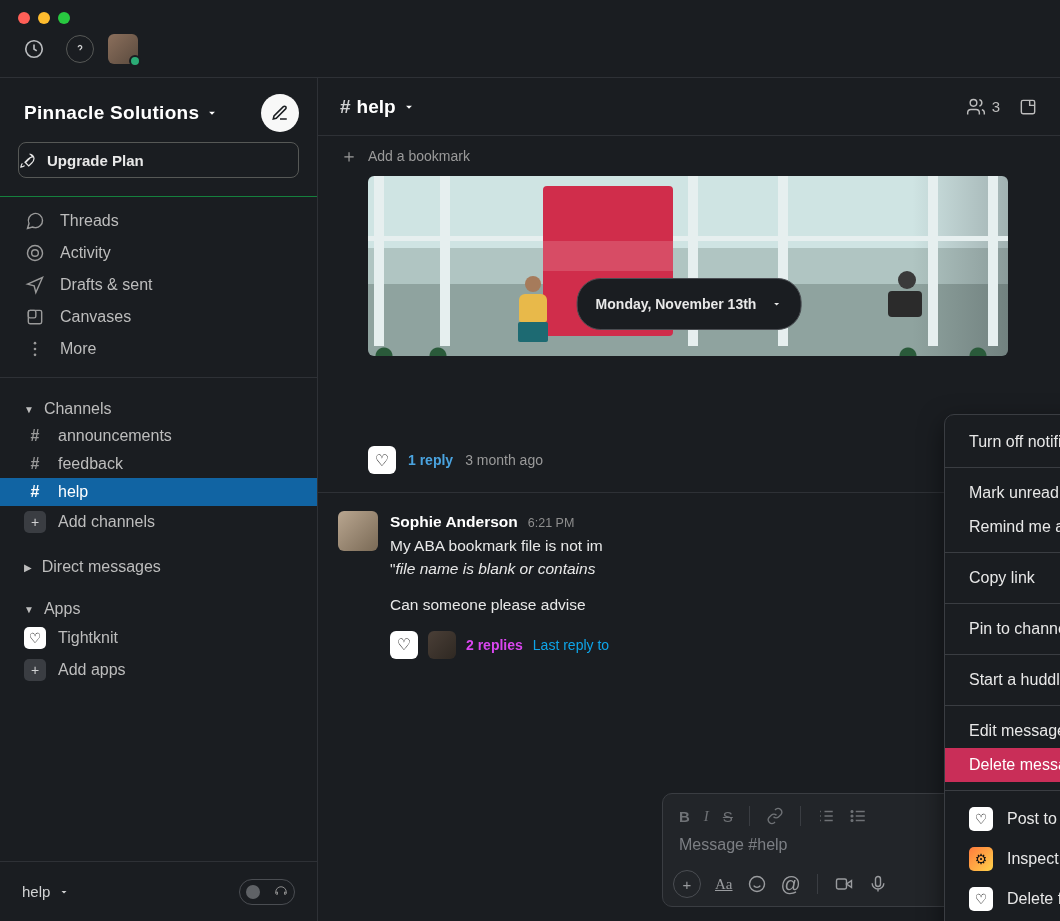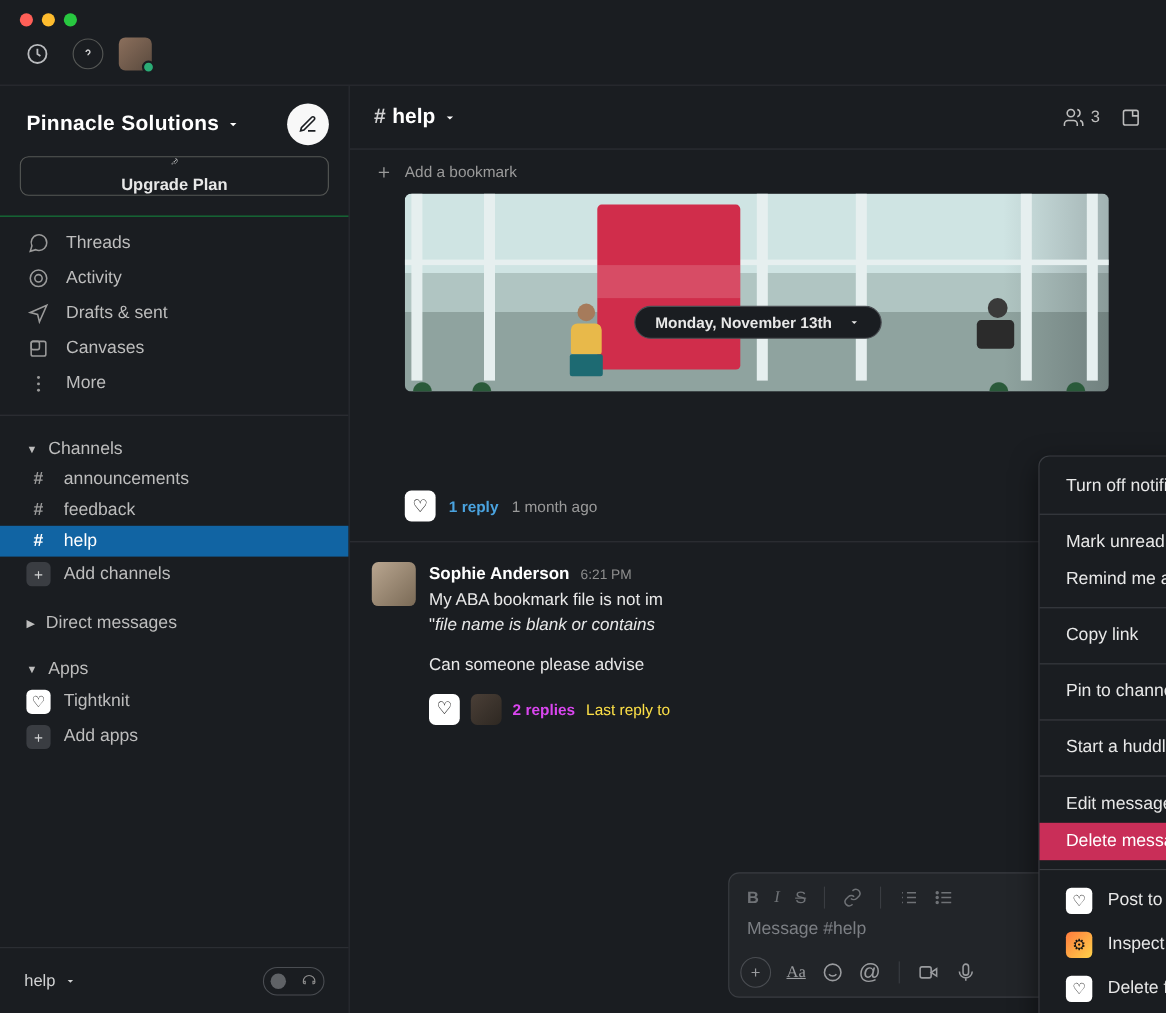--- a/index.html
+++ b/index.html
@@ -93,21 +93,21 @@
     display:flex; align-items:center; gap:6px;
   }
   .compose-btn {
     width:38px;height:38px;border-radius:50%;background:#f8f8f8;color:#1a1d21;
     display:flex;align-items:center;justify-content:center;
   }
   .upgrade-wrap { padding:0 18px 18px 18px;}
   .upgrade-btn {
     width:100%; height:36px; border:1px solid #565856; border-radius:8px;
     display:flex; align-items:center; gap:10px;
-    color:#e8e8e8; font-weight:600; font-size:15px;flex-direction:column;
+    color:#e8e8e8; font-weight:600; font-size:15px;
   }
   .side-scroll { flex:1; overflow:hidden; border-top:1px solid #15803d; padding-top:8px;}
   .side-item {
     display:flex; align-items:center; gap:14px;
     padding:6px 10px 6px 24px;
     font-size:16px;
     color:#bdbdbd;
   }
   .side-item .icn { width:22px; display:flex; justify-content:center; color:#9a9a9a;}
   .section-head {
@@ -179,21 +179,21 @@
   .illus .person .legs{width:30px;height:20px;background:#1d6a72;border-radius:2px;margin:0 auto;}
   .illus .sitter{position:absolute;right:60px;bottom:25px;width:60px;height:60px;}
   .illus .sitter .sh{width:18px;height:18px;border-radius:50%;background:#3a3a3a;margin-left:10px;}
   .illus .sitter .sb{width:34px;height:26px;background:#2b2b2b;border-radius:4px;margin-top:2px;}
   .illus .grass{position:absolute;bottom:0;width:40px;height:30px;background:radial-gradient(circle at 50% 100%,#2a5a3a 8px,transparent 9px);}
   .illus .g1{left:-4px;} .illus .g2{left:50px;} .illus .g3{right:80px;} .illus .g4{right:10px;}
 
   .date-chip {
     position:absolute; left:50%; transform:translateX(-50%); top:200px;
     background:#1a1d21;border:1px solid #4a4d52;border-radius:24px;
-    padding:6px 18px;display:flex;align-items:center;gap:14px;
+    padding:17px 18px;display:flex;align-items:center;gap:14px;
     font-size:14px;color:#e8e8e8;font-weight:600;z-index:5;
   }
 
   .later-chip {
     position:absolute; right:22px; top:396px;
     border:1px solid #4a4d52;border-radius:8px;background:#1a1d21;
     color:#e8e8e8; font-size:14px; font-weight:600;
     padding:8px 8px 8px 10px;
     z-index:2;
   }
@@ -488,21 +488,21 @@
         </svg>
     </div>
 
     <div class="later-chip">
       <span>ater</span>
     </div>
 
     <div class="thread-reply">
       <span class="mini-av">♡</span>
       <span class="reply-link">1 reply</span>
-      <span>1 month ago</span>
+      <span>3 month ago</span>
     </div>
 
     <div class="divider"></div>
 
     <div class="message">
       <div class="msg-av"></div>
       <div class="msg-body">
         <div class="msg-head">
           <span class="msg-name">Sophie Anderson</span>
           <span class="msg-time">6:21 PM</span>
@@ -511,21 +511,21 @@
           <span>My ABA bookmark file is not im</span>
           <span style="float:right;margin-right:40px;">ng</span><br>
           <span>"</span><span class="msg-italic">file name is blank or contains</span>
           <div style="height:14px"></div>
           <span>Can someone please advise</span>
         </div>
         <div class="msg-replies">
           <span class="mini-av">♡</span>
           <span class="mini-av dark"></span>
           <span class="reply-link">2 replies</span>
-          <span style="color:#fde047">Last reply to</span>
+          <span style="color:#0ea5e9">Last reply to</span>
         </div>
       </div>
     </div>
 
     <div class="msg-toolbar">
       <svg width="16" height="16" viewBox="0 0 24 24" fill="currentColor">
           <circle cx="12" cy="5" r="1.8"></circle>
           <circle cx="12" cy="12" r="1.8"></circle>
           <circle cx="12" cy="19" r="1.8"></circle>
         </svg>

